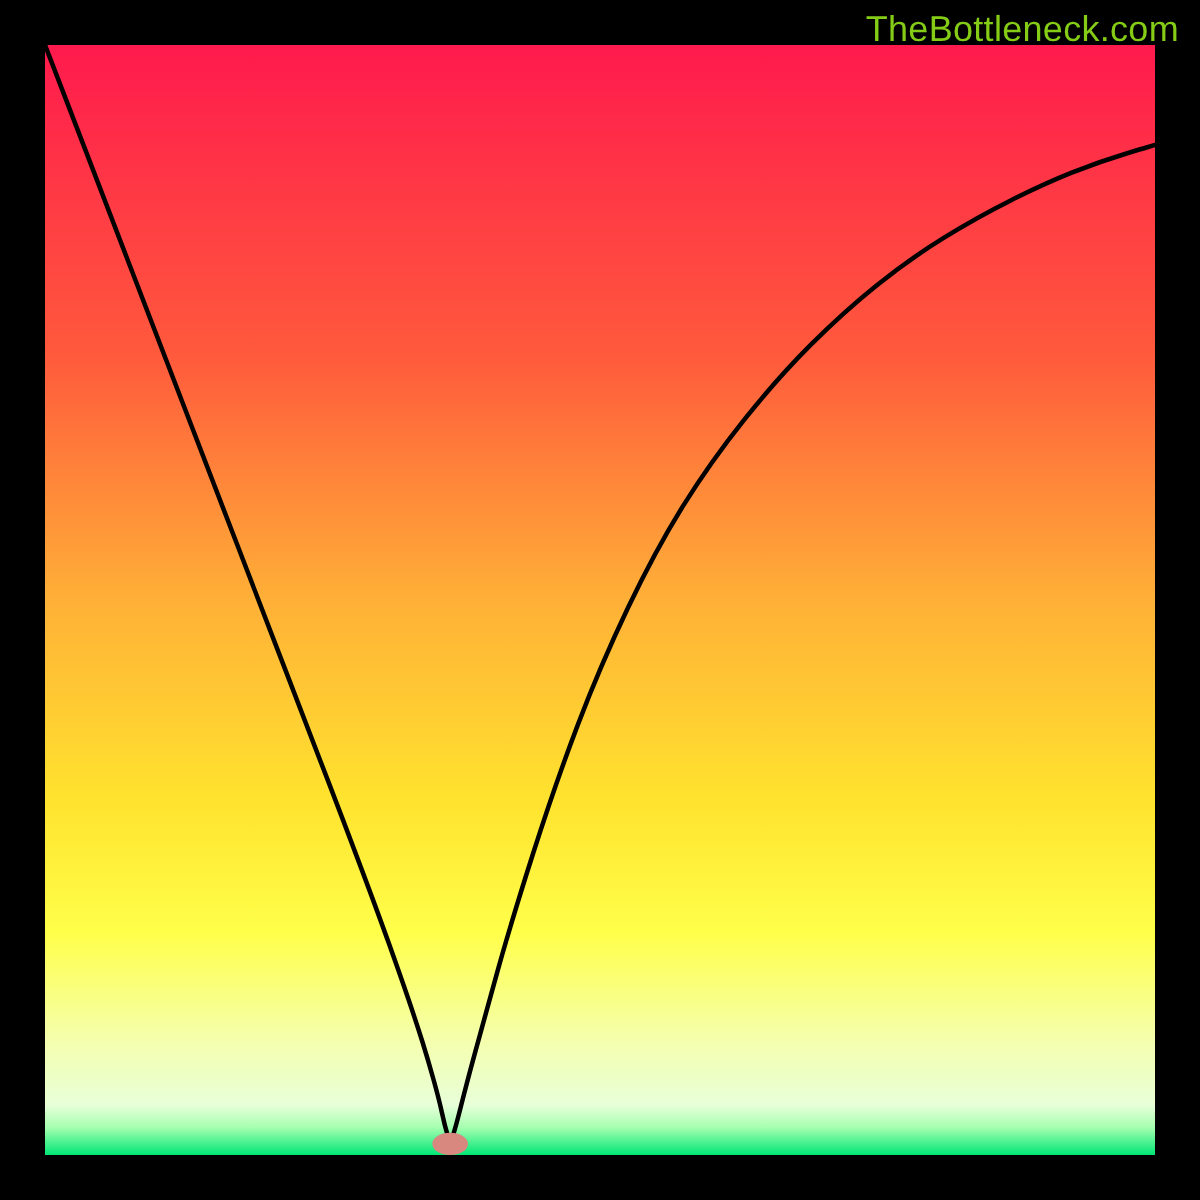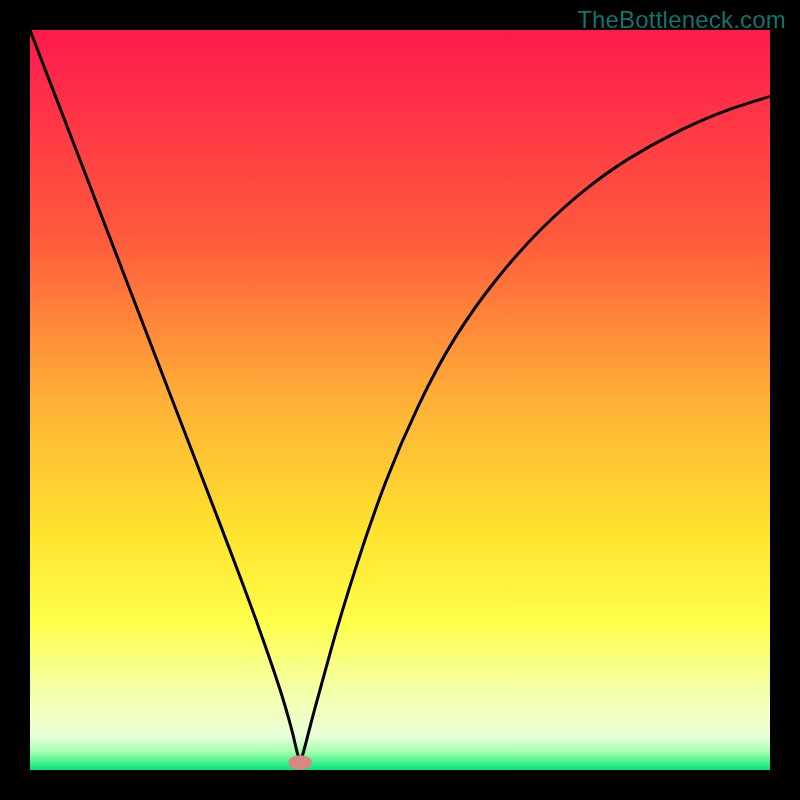--- a/index.html
+++ b/index.html
@@ -23,21 +23,21 @@
     left: 30px;
     top: 30px;
     width: 740px;
     height: 740px;
     overflow: hidden;
   }
   .watermark {
     position: absolute;
     top: 6px;
     right: 14px;
-    color: #0f766e;
+    color: #84cc16;
     font-family: Arial, Helvetica, sans-serif;
     font-size: 24px;
     letter-spacing: 0.2px;
     user-select: none;
   }
   svg { display: block; }
 </style>
 </head>
 <body>
 

